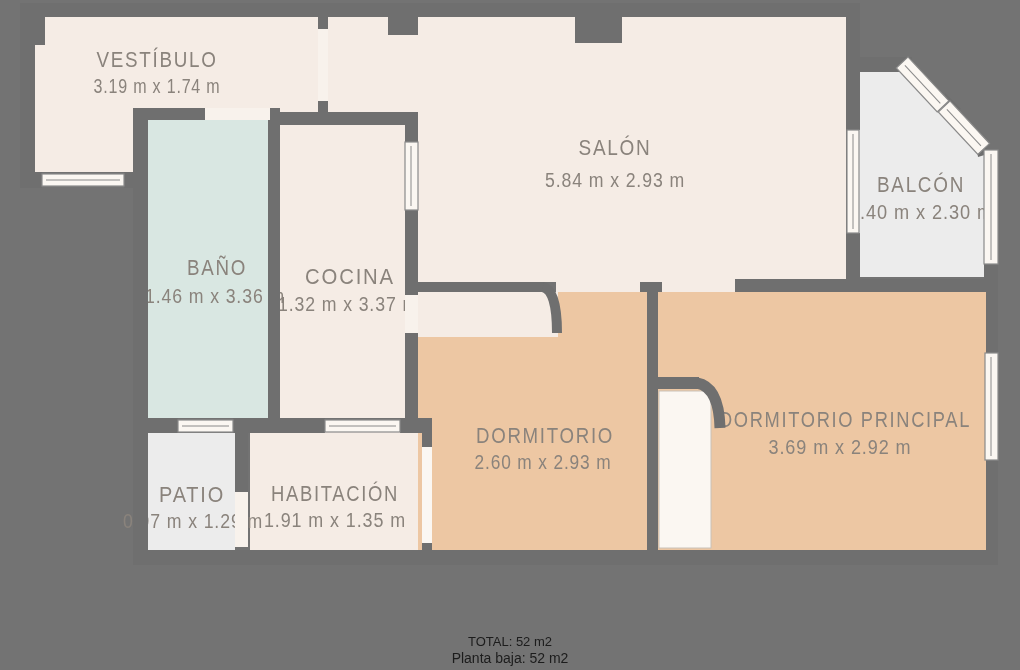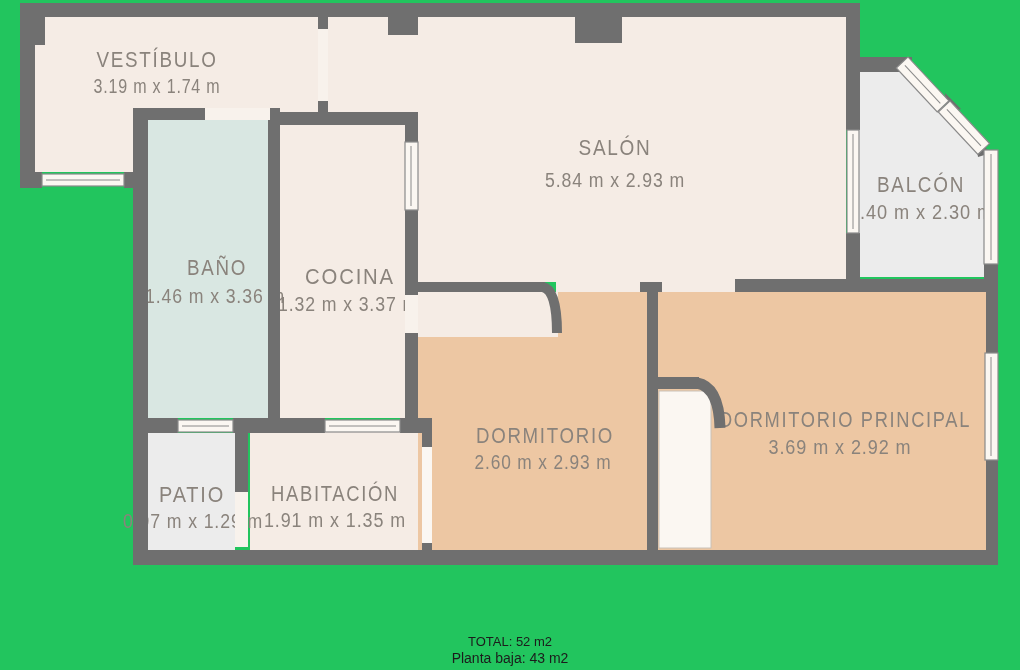--- a/index.html
+++ b/index.html
@@ -1,16 +1,16 @@
 <!DOCTYPE html>
 <html><head>
 <meta charset="utf-8">
 <style>
   html,body{margin:0;padding:0;background:#ffffff;}
-  #canvas{position:relative;width:1020px;height:670px;background:#22c55e;overflow:hidden;
+  #canvas{position:relative;width:1020px;height:670px;background:#737373;overflow:hidden;
           font-family:"Liberation Sans", sans-serif;}
   #plan{position:absolute;left:0;top:0;}
   .room-title{font-family:"Liberation Sans", sans-serif;font-size:22px;letter-spacing:2px;}
   .room-dims{font-family:"Liberation Sans", sans-serif;font-size:20px;letter-spacing:1px;}
   .window-glass{stroke:#8a8a8a;stroke-width:1.2;}
   .window-line{stroke:#8a8a8a;stroke-width:1;}
   #footer{position:absolute;left:0;right:0;top:634px;text-align:center;color:#1c1c1c;}
   #footer .total{font-size:13px;font-weight:normal;}
   #footer .floor{font-size:14px;margin-top:1px;}
 </style>
@@ -152,16 +152,16 @@
     </g>
     <g transform="rotate(47 950 101)">
       <rect class="window-glass" fill="#fbf7f2" x="950" y="101" width="58" height="16"></rect>
       <line class="window-line" x1="954" y1="109" x2="1004" y2="109"></line>
     </g>
   </g>
 </svg>
 
 <div id="footer">
   <div class="total">TOTAL: 52 m2</div>
-  <div class="floor">Planta baja: 43 m2</div>
+  <div class="floor">Planta baja: 52 m2</div>
 </div>
 
 </div>
 
 </body></html>

